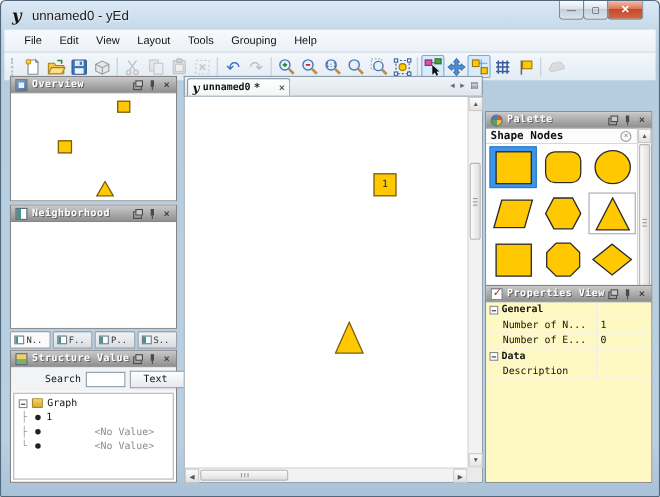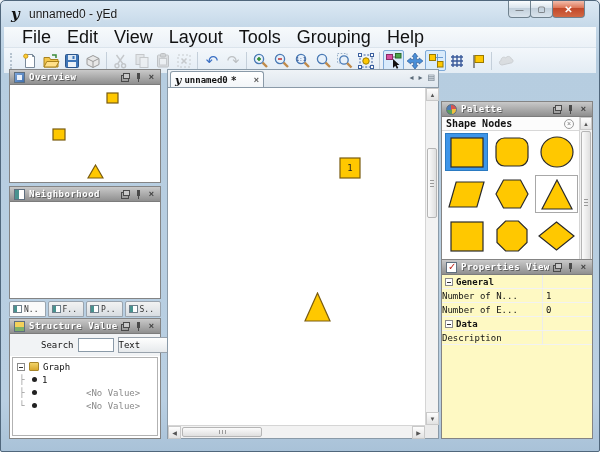--- a/index.html
+++ b/index.html
@@ -15,21 +15,21 @@
   .winbtns{position:absolute;top:0;right:14px;display:flex;}
   .winbtn{width:23px;height:17px;border:1px solid #70828f;border-top:none;margin-left:-1px;
     background:linear-gradient(#fbfdfe,#d9e3ec 45%,#c2cfdb 46%,#dae4ed);
     border-radius:0 0 4px 4px;display:flex;align-items:center;justify-content:center;
     font-size:8px;color:#333;}
   .winbtn.close{width:33px;color:#fff;font-weight:bold;font-size:10px;
     background:linear-gradient(#f2bcab,#dd7353 45%,#c2492a 46%,#d26844);}
   
   .menubar{position:absolute;top:26px;left:3px;right:3px;height:21px;display:flex;align-items:center;
     background:linear-gradient(#f7fafc,#ebf1f7);border-bottom:1px solid #dbe4ec;padding-left:10px;}
-  .menu-item{padding:2px 8px;font-size:18px;color:#111;}
+  .menu-item{padding:2px 8px;font-size:10px;color:#111;}
   .toolbar{position:absolute;top:47px;left:3px;right:3px;height:25px;display:flex;align-items:center;
     background:linear-gradient(#f3f7fb,#e3ecf4);padding-left:4px;}
   .tb-grip{width:4px;height:16px;border-left:2px dotted #b6c3cf;margin:0 5px 0 2px;}
   .tbtn{width:21px;height:21px;display:flex;align-items:center;justify-content:center;
     border:1px solid transparent;border-radius:2px;flex:0 0 auto;}
   .tbtn svg{display:block;}
   .tbtn.disabled{opacity:.48;filter:grayscale(1);}
   .tbtn.pressed{background:#d9ebfb;border-color:#7da9d8;}
   .tb-sep{width:1px;height:18px;background:#c4cfda;margin:0 3px;flex:0 0 auto;}
   
@@ -61,21 +61,21 @@
   #ltabs{position:absolute;left:8px;top:300px;width:152px;height:16px;display:flex;gap:2px;}
   .ltab{flex:1;display:flex;align-items:center;gap:2px;padding:0 3px;border:1px solid #9aa4ae;border-radius:2px 2px 0 0;
     background:linear-gradient(#f2f2f2,#d8dde2);font:8px "DejaVu Sans Mono",monospace;color:#333;}
   .ltab.active{background:#fafafa;}
   .ltab-icon{width:9px;height:8px;border:1px solid #6f7f8a;background:linear-gradient(90deg,#49928f 40%,#fff 40%);flex:0 0 auto;}
   #structure-panel{left:8px;top:317px;width:152px;height:121px;}
   .searchrow{position:absolute;left:0;right:0;top:15px;height:22px;background:#f1f3f5;display:flex;align-items:center;padding:0 5px;gap:4px;}
   .search-label{font:9px "DejaVu Sans Mono",monospace;color:#111;margin-left:26px;}
   .search-input{width:36px;height:14px;border:1px solid #8a9aa8;background:#fff;font:9px "DejaVu Sans Mono",monospace;padding:0 2px;}
   .filter-dd{flex:1;height:16px;border:1px solid #98a2ac;background:linear-gradient(#fefefe,#e6e9ec);
-    display:flex;align-items:center;padding:0 0;font:9px "DejaVu Sans Mono",monospace;color:#111;gap:41px;}
+    display:flex;align-items:center;padding:0 12px;font:9px "DejaVu Sans Mono",monospace;color:#111;gap:41px;}
   .filter-dd .dd-arrow{margin-left:auto;font-size:7px;color:#444;}
   .treebox{position:absolute;left:2px;right:2px;top:38px;bottom:2px;background:#fff;border:1px solid #b2b2b2;
     font:9px "DejaVu Sans Mono",monospace;color:#111;padding:2px 0;}
   .trow{height:13px;display:flex;align-items:center;white-space:nowrap;}
   .texp{width:8px;height:8px;border:1px solid #8a8a8a;margin:0 4px 0 4px;position:relative;background:#fff;flex:0 0 auto;}
   .texp::after{content:"";position:absolute;left:1px;top:3px;width:4px;height:1px;background:#333;}
   .tfolder{width:10px;height:9px;background:linear-gradient(#f2d469,#d9a92f);border:1px solid #a8862a;border-radius:1px;margin-right:4px;flex:0 0 auto;}
   .tconn{color:#9a9a9a;width:18px;text-align:center;flex:0 0 auto;}
   .tbullet{width:5px;height:5px;border-radius:50%;background:#222;margin:0 5px 0 1px;flex:0 0 auto;}
   .tmuted{color:#8a8a8a;margin-left:44px;}
@@ -113,21 +113,21 @@
   .pal-grid{position:absolute;top:29px;left:0;right:13px;bottom:0;background:#fff;overflow:hidden;}
   .pal-cell{position:absolute;width:43px;height:38px;display:flex;align-items:center;justify-content:center;}
   .pal-cell.selected{background:#3d95e9;border:1px solid #2a7ac2;}
   .pal-cell.focused{border:1px solid #a8a8a8;}
   #properties-panel{left:440px;top:258px;width:152px;height:180px;}
   .prop-body{position:absolute;left:0;right:0;top:15px;bottom:0;background:#fef9c3;font:9px "DejaVu Sans Mono",monospace;color:#111;}
   .prow{height:14px;display:flex;align-items:center;border-bottom:1px solid #f2f2f2;position:relative;}
   .prow .pexp{width:8px;height:8px;border:1px solid #8a8a8a;margin:0 3px;position:relative;background:#fff;flex:0 0 auto;}
   .prow .pexp::after{content:"";position:absolute;left:1px;top:3px;width:4px;height:1px;background:#333;}
   .prow.group .glabel{font-weight:bold;}
-  .prow .rlabel{}
+  .prow .rlabel{padding-left:15px;}
   .prow .rvalue{position:absolute;left:104px;}
   .prop-divider{position:absolute;left:100px;top:0;width:1px;height:70px;background:#ececec;}
 </style>
 </head>
 <body>
 
 <div id="window">
 
   <div class="titlebar">
     <span class="yed-logo">y</span>

